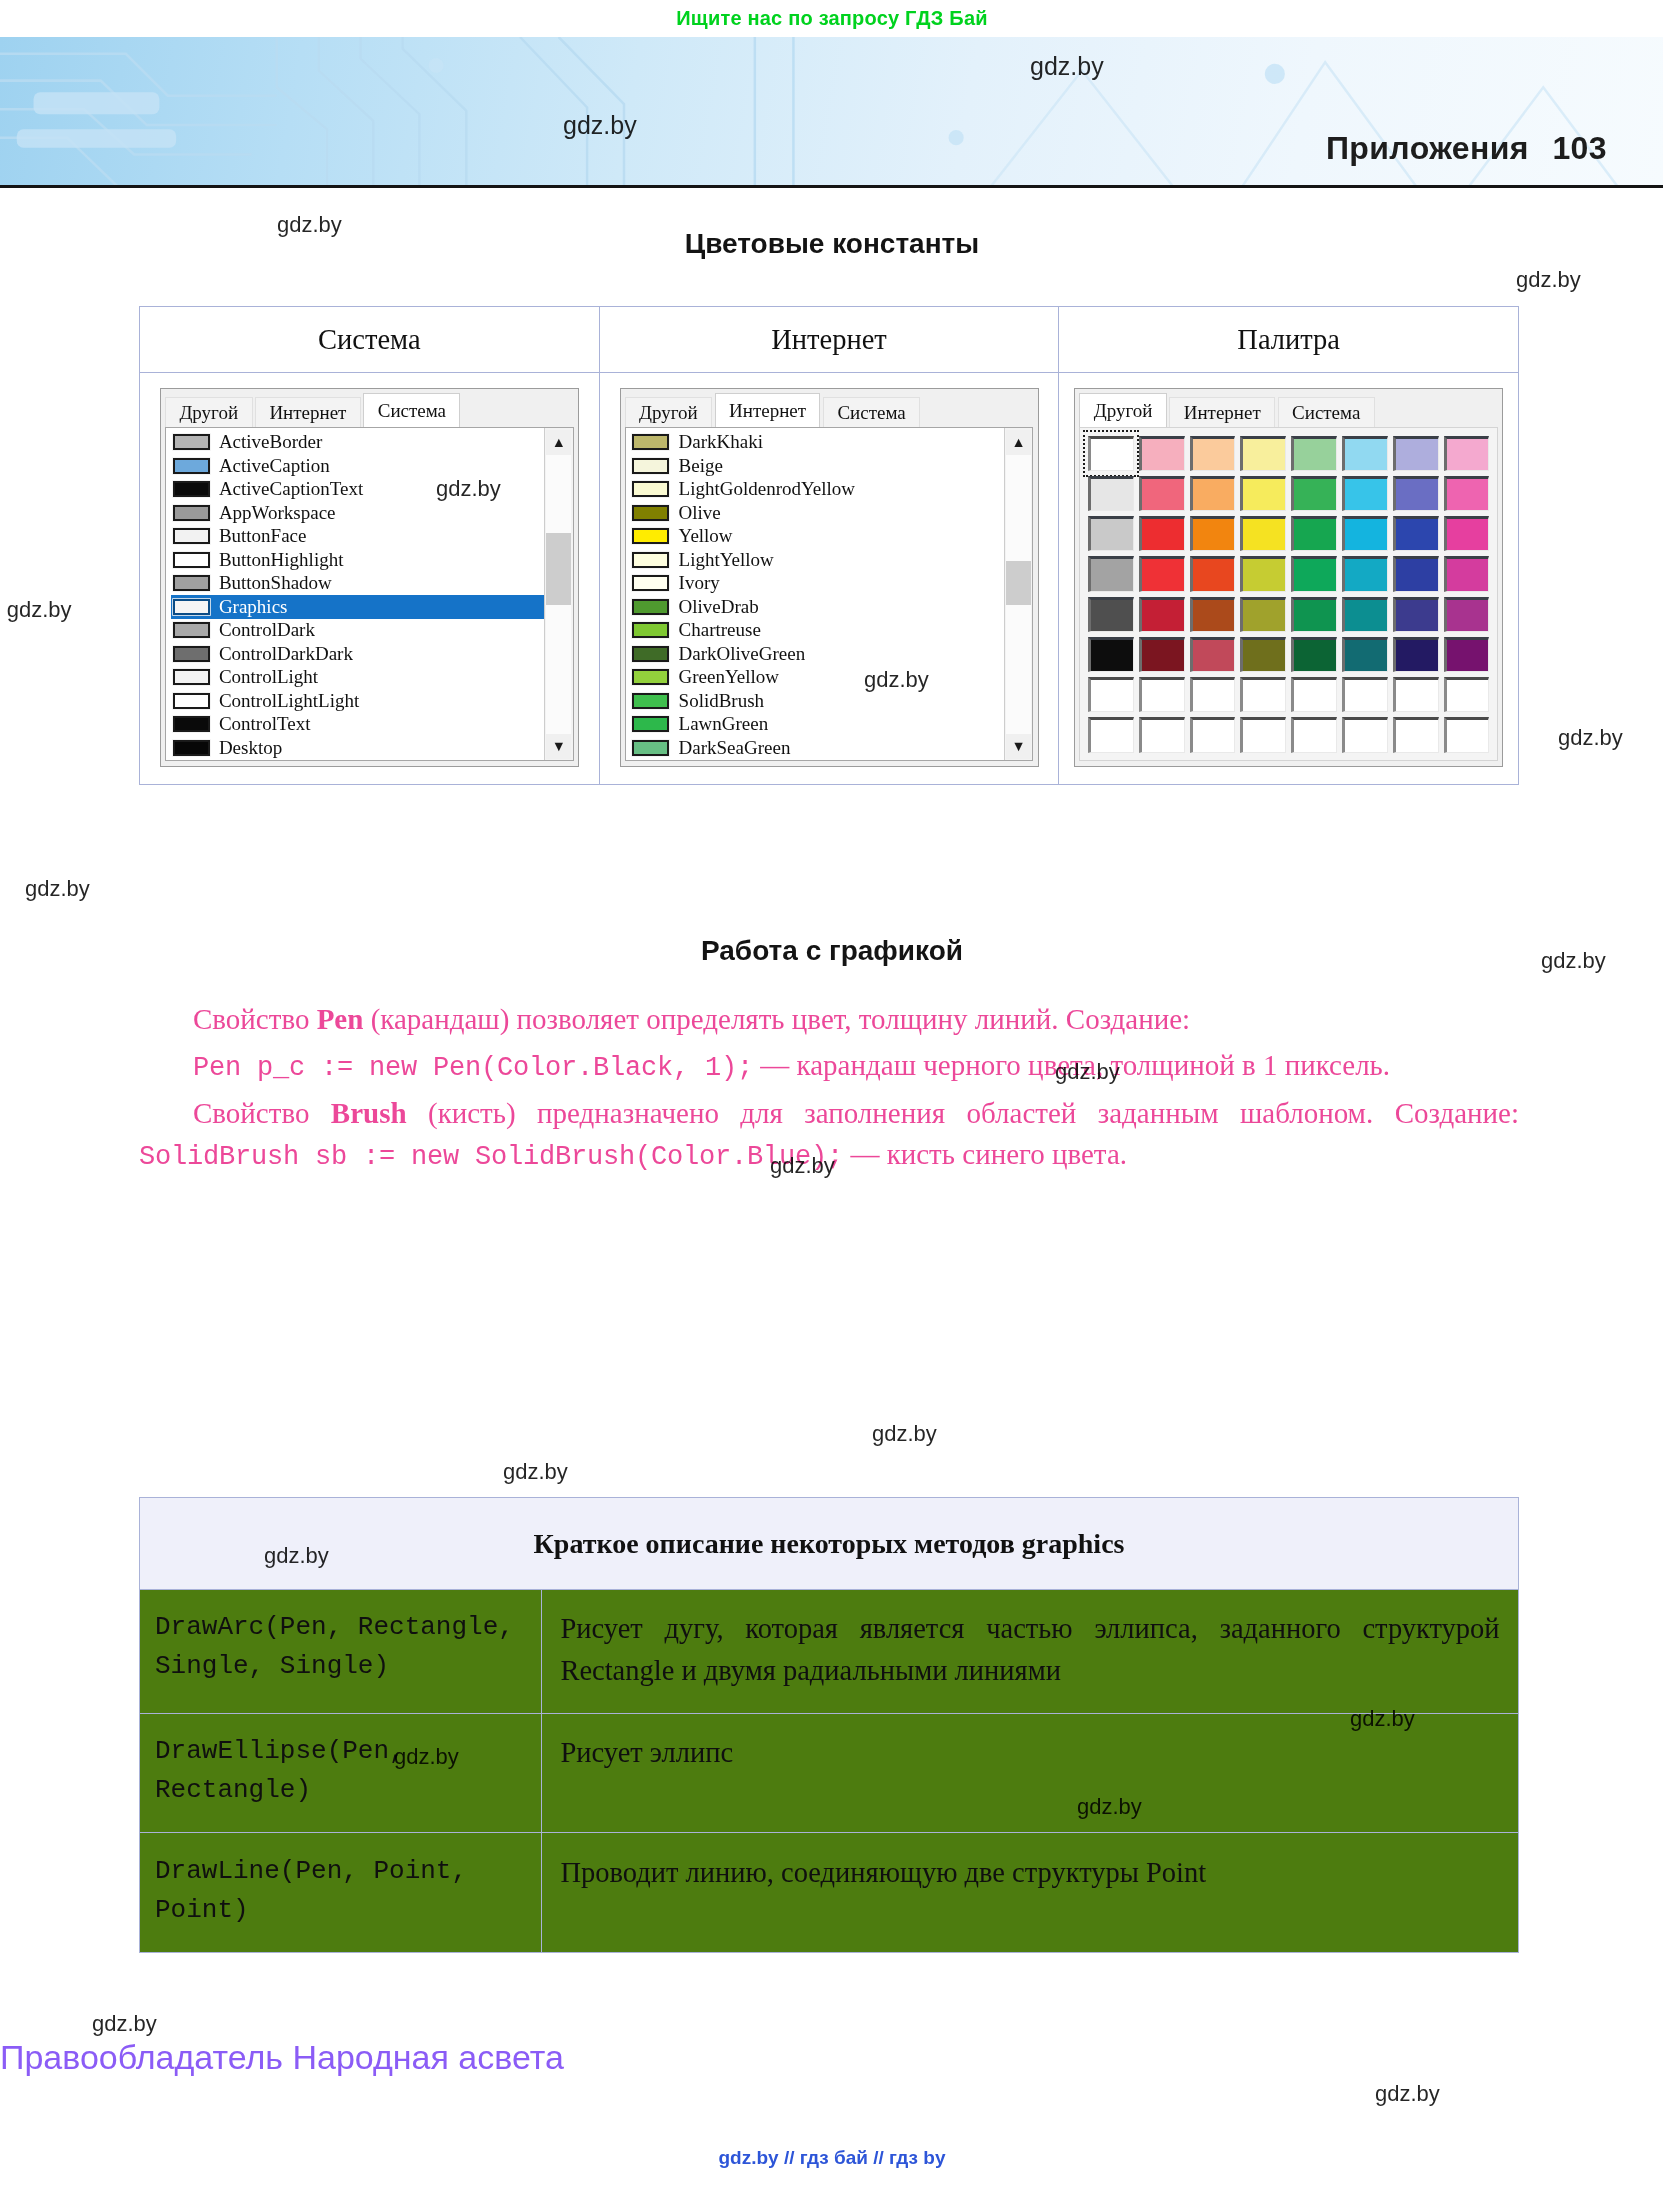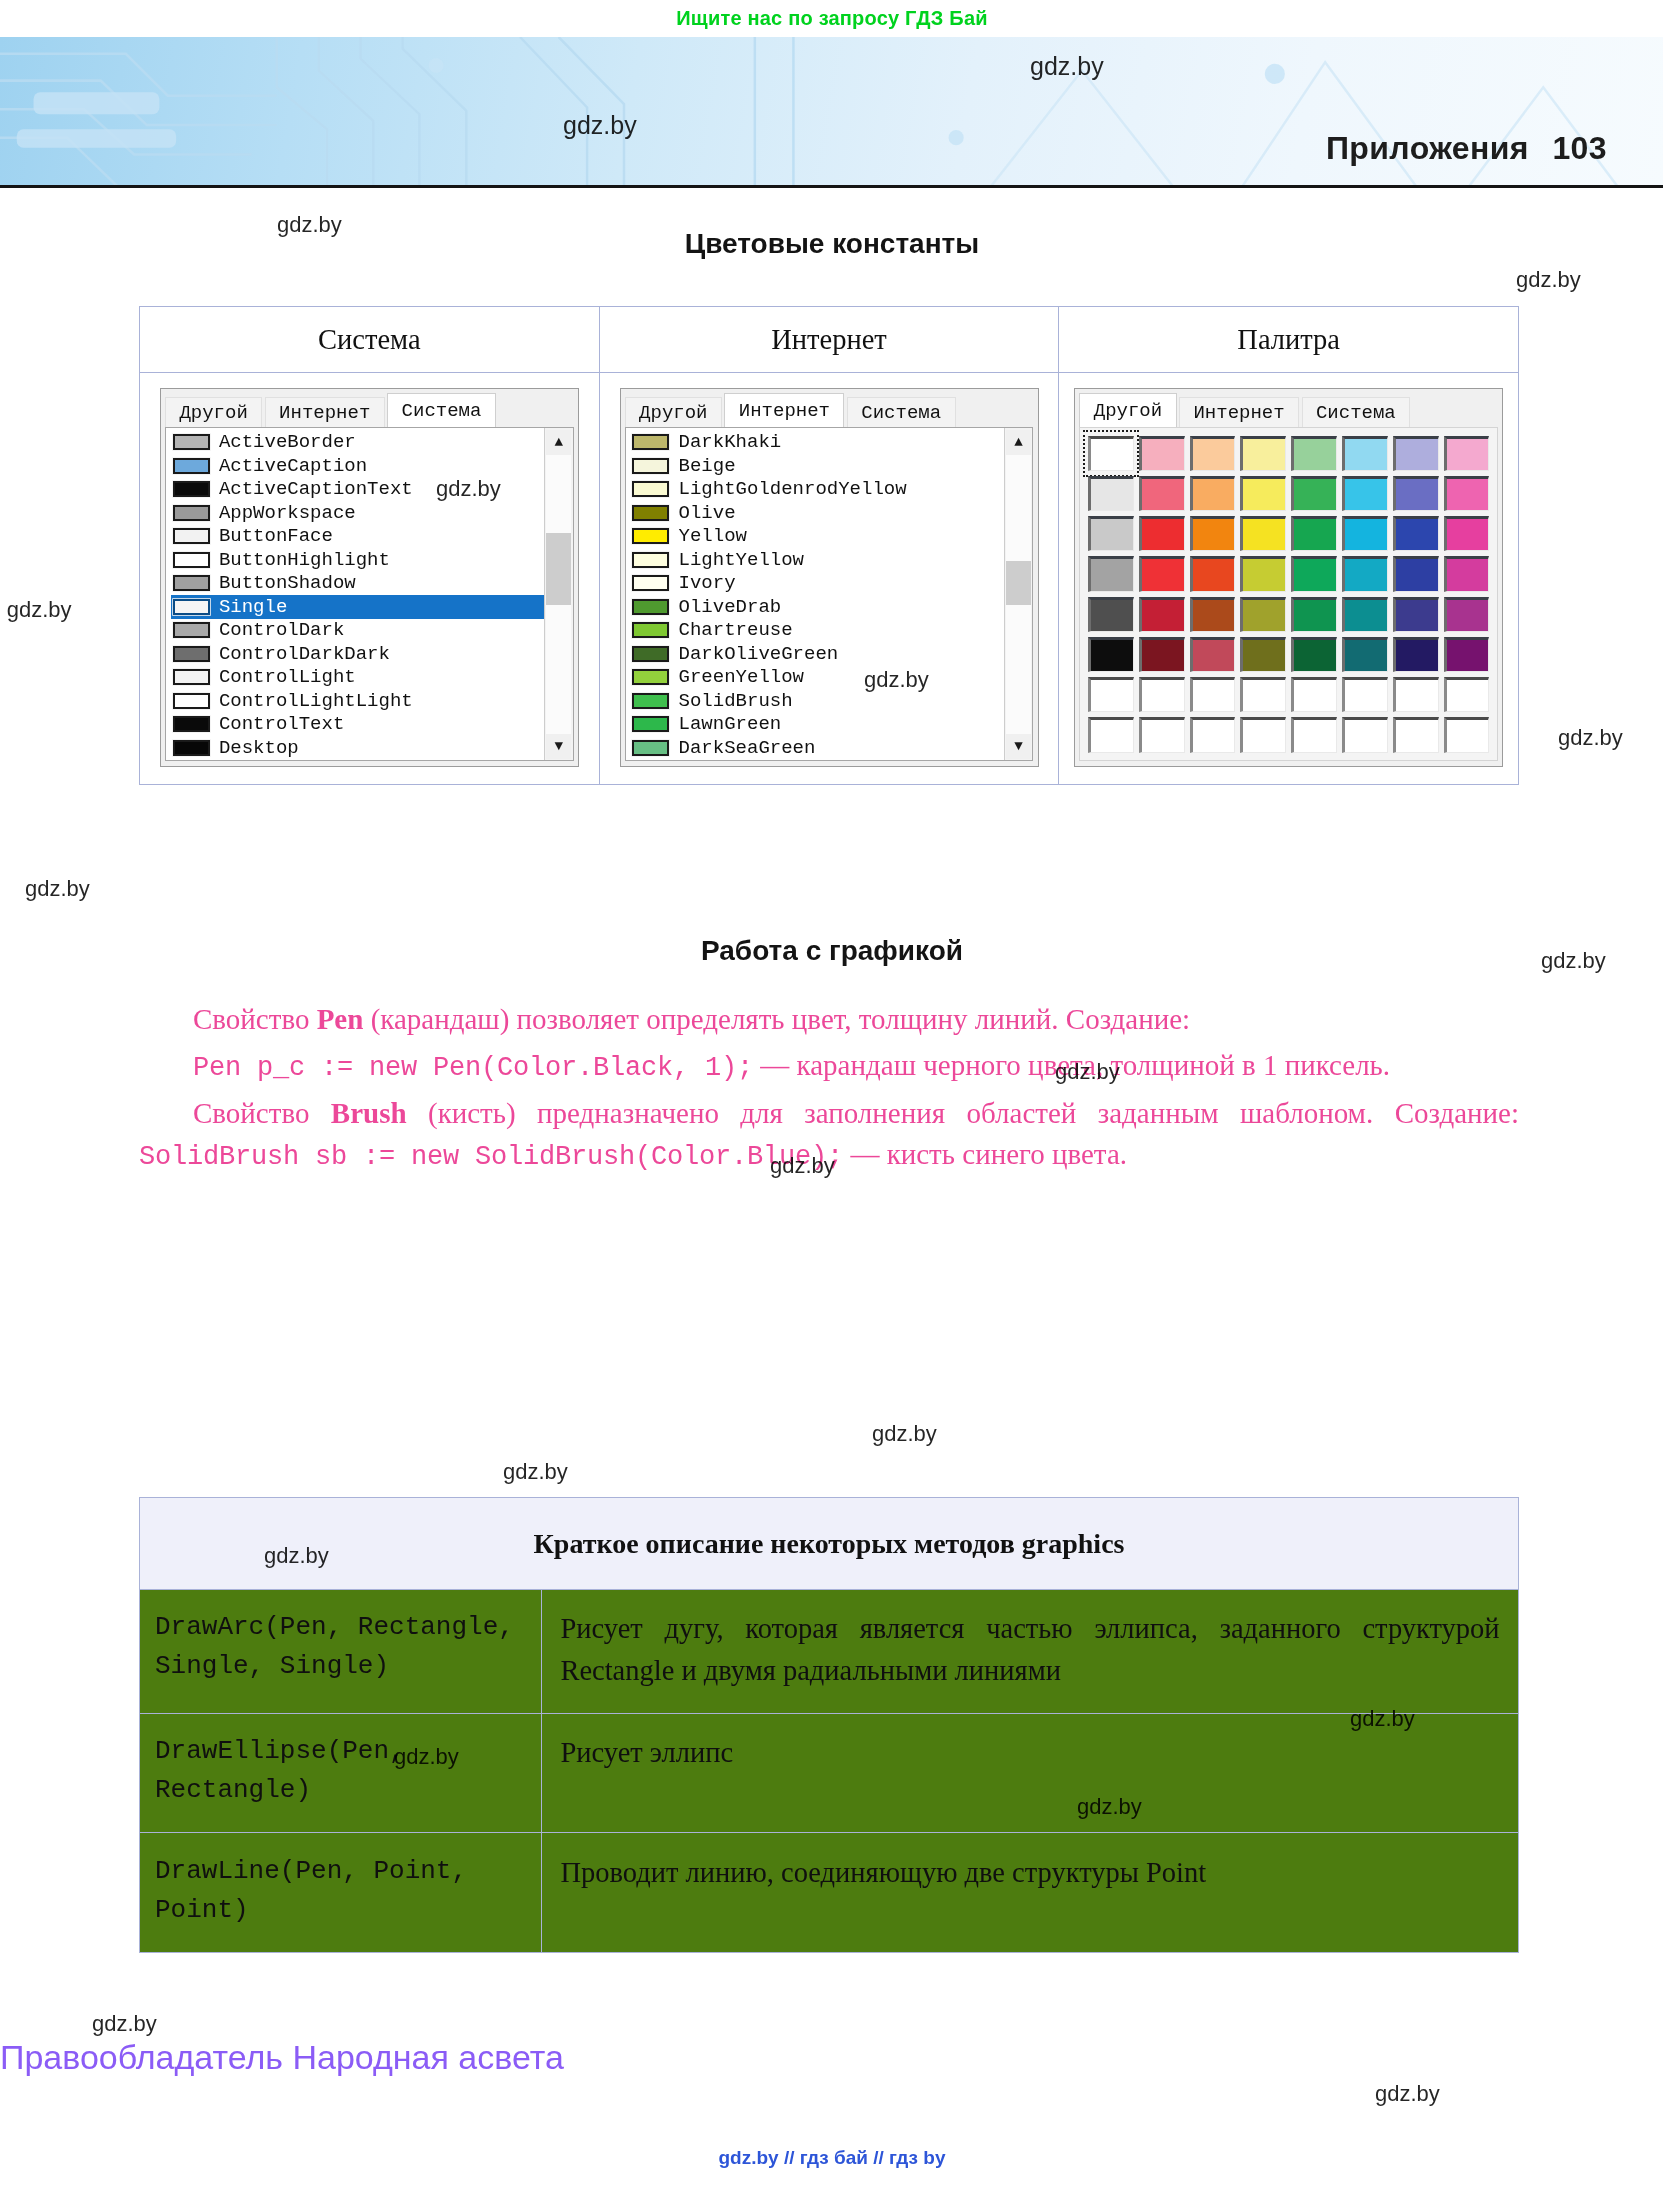--- a/index.html
+++ b/index.html
@@ -71,21 +71,21 @@
     flex:1; border-right:1.7px solid #a9b2d8; padding:15px 11.7px 17px 11.7px;
     display:flex; justify-content:center;
   }
   .cc-cell:last-child{ border-right:none; }
 
   
   .cd{
     width:419px; background:#f0f0f0;
     border:1.7px solid #9b9b9b;
     padding:4.2px 4.2px 5px 4.2px;
-    font-family:Liberation Mono, monospace;
+    font-family:Liberation Serif, serif;
     position:relative;
   }
   .cd.pal{ width:429px; }
   .cd-tabs{ display:flex; align-items:flex-end; height:34px; gap:0; }
   .cd-tab{
     height:30px; padding:0 13.4px; display:flex; align-items:center;
     font-size:19px; color:#111; background:#f3f3f3;
     border:0.8px solid #e0e0e0; border-bottom:none;
     margin-right:2.5px;
   }
@@ -270,21 +270,21 @@
               <div class="ci">
                 <span class="sw" style="background: rgb(255, 255, 255);"></span>
                 <span>ButtonHighlight</span>
               </div>
               <div class="ci">
                 <span class="sw" style="background: rgb(160, 160, 160);"></span>
                 <span>ButtonShadow</span>
               </div>
               <div class="ci sel">
                 <span class="sw" style="background: rgb(245, 245, 245);"></span>
-                <span>Single</span>
+                <span>Graphics</span>
               </div>
               <div class="ci">
                 <span class="sw" style="background: rgb(168, 168, 168);"></span>
                 <span>ControlDark</span>
               </div>
               <div class="ci">
                 <span class="sw" style="background: rgb(110, 110, 110);"></span>
                 <span>ControlDarkDark</span>
               </div>
               <div class="ci">

